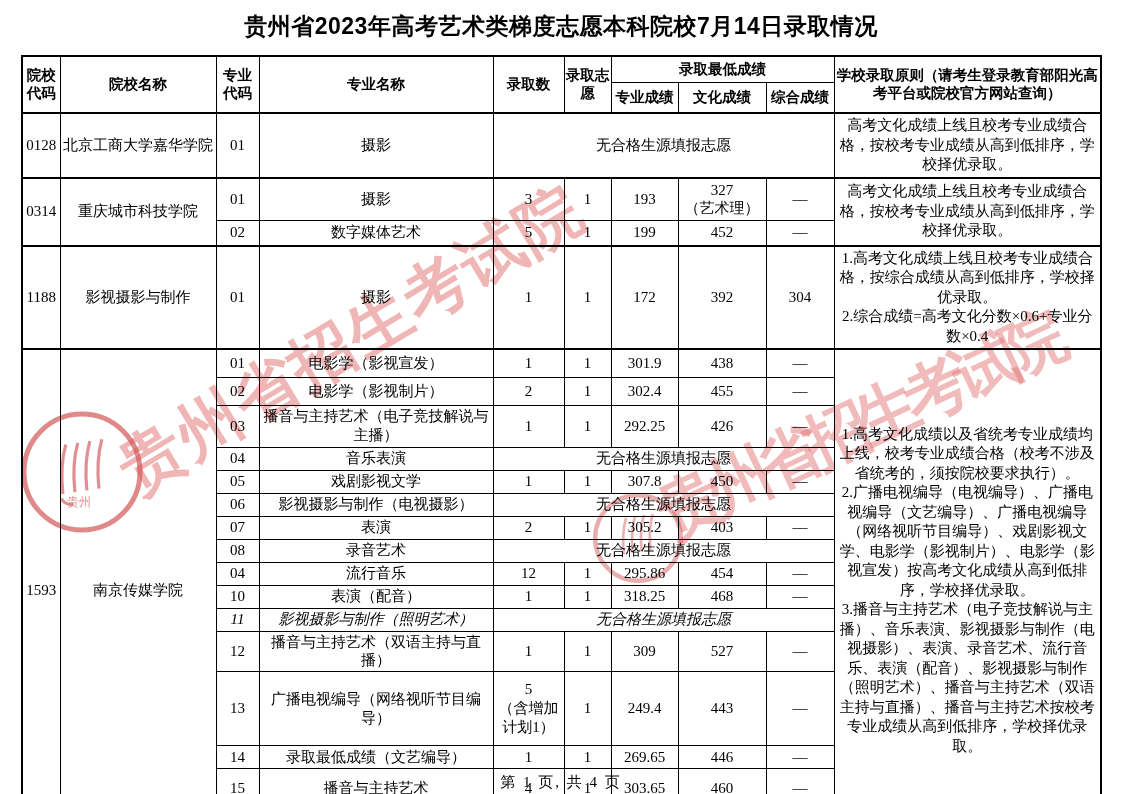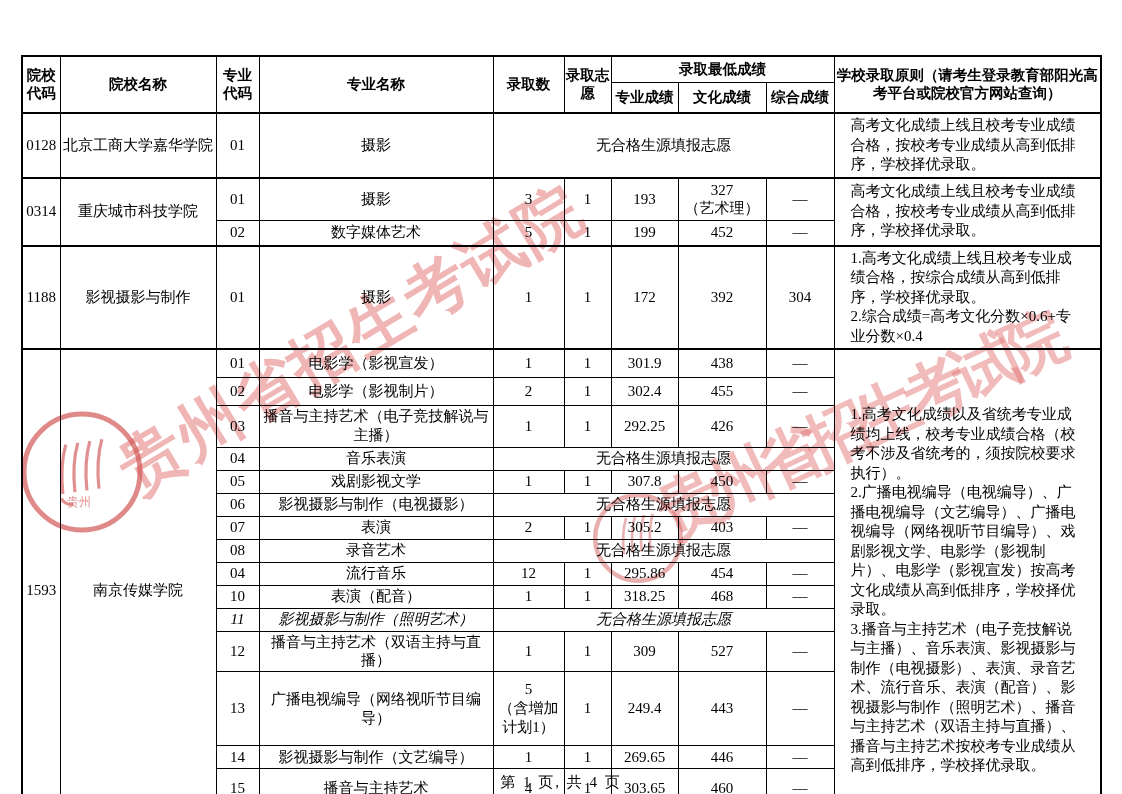--- a/index.html
+++ b/index.html
@@ -26,21 +26,21 @@
     border:1.3px solid #000; text-align:center; vertical-align:middle;
     padding:1px 2px; font-size:15px; line-height:1.25;
     white-space:pre-line; overflow:hidden;
   }
   .adm thead th {
     font-family:"Liberation Sans", sans-serif; font-weight:bold;
     font-size:14.5px; line-height:1.2; padding:1px 1px;
   }
   .adm tr.group-start > td { border-top:2.6px solid #000; }
   .adm td.principle {
-    text-align:left; font-size:15px; line-height:19.5px; padding:2px 16px;
+    text-align:center; font-size:15px; line-height:19.5px; padding:2px 4px;
   }
   .adm td.c-name { font-size:15px; }
   .adm td.m-name { font-size:15px; }
   
   .wm-layer { position:absolute; inset:0; z-index:0; pointer-events:none; }
   .wm-text {
     position:absolute; font-family:"Liberation Serif", serif;
     font-size:64px; font-weight:bold; color:rgba(228,120,120,0.55);
     transform-origin:0 50%; white-space:nowrap;
   }
@@ -73,20 +73,21 @@
       <circle cx="65" cy="65" r="58" fill="none" stroke="rgba(208,82,82,0.85)" stroke-width="6"></circle>
       <g stroke="rgba(208,82,82,0.8)" stroke-width="3.6" fill="none" transform="rotate(-18 65 65)">
         <path d="M40 80 Q 46 52 58 34"></path>
         <path d="M52 82 Q 58 54 70 36"></path>
         <path d="M64 84 Q 70 56 82 38"></path>
         <path d="M76 86 Q 82 58 94 40"></path>
       </g>
     </svg>
   </div>
 
+  <div class="doc-title">贵州省2023年高考艺术类梯度志愿本科院校7月14日录取情况</div>
 
   <table class="adm">
     <colgroup>
       <col style="width:38px">
         <col style="width:156px">
         <col style="width:43px">
       <col style="width:234px">
         <col style="width:71px">
         <col style="width:47px">
       <col style="width:67px">
@@ -257,21 +258,21 @@
           <td class="m-name">广播电视编导（网络视听节目编导）</td>
           <td>5
 （含增加计划1）</td>
           <td>1</td>
           <td>249.4</td>
           <td>443</td>
           <td>—</td>
         </tr>
         <tr style="height: 23px;">
           <td>14</td>
-          <td class="m-name">影视摄影与制作（文艺编导）</td>
+          <td class="m-name">录取最低成绩（文艺编导）</td>
           <td>1</td>
           <td>1</td>
           <td>269.65</td>
           <td>446</td>
           <td>—</td>
         </tr>
         <tr style="height: 40px;">
           <td>15</td>
           <td class="m-name">播音与主持艺术</td>
           <td>4</td>

